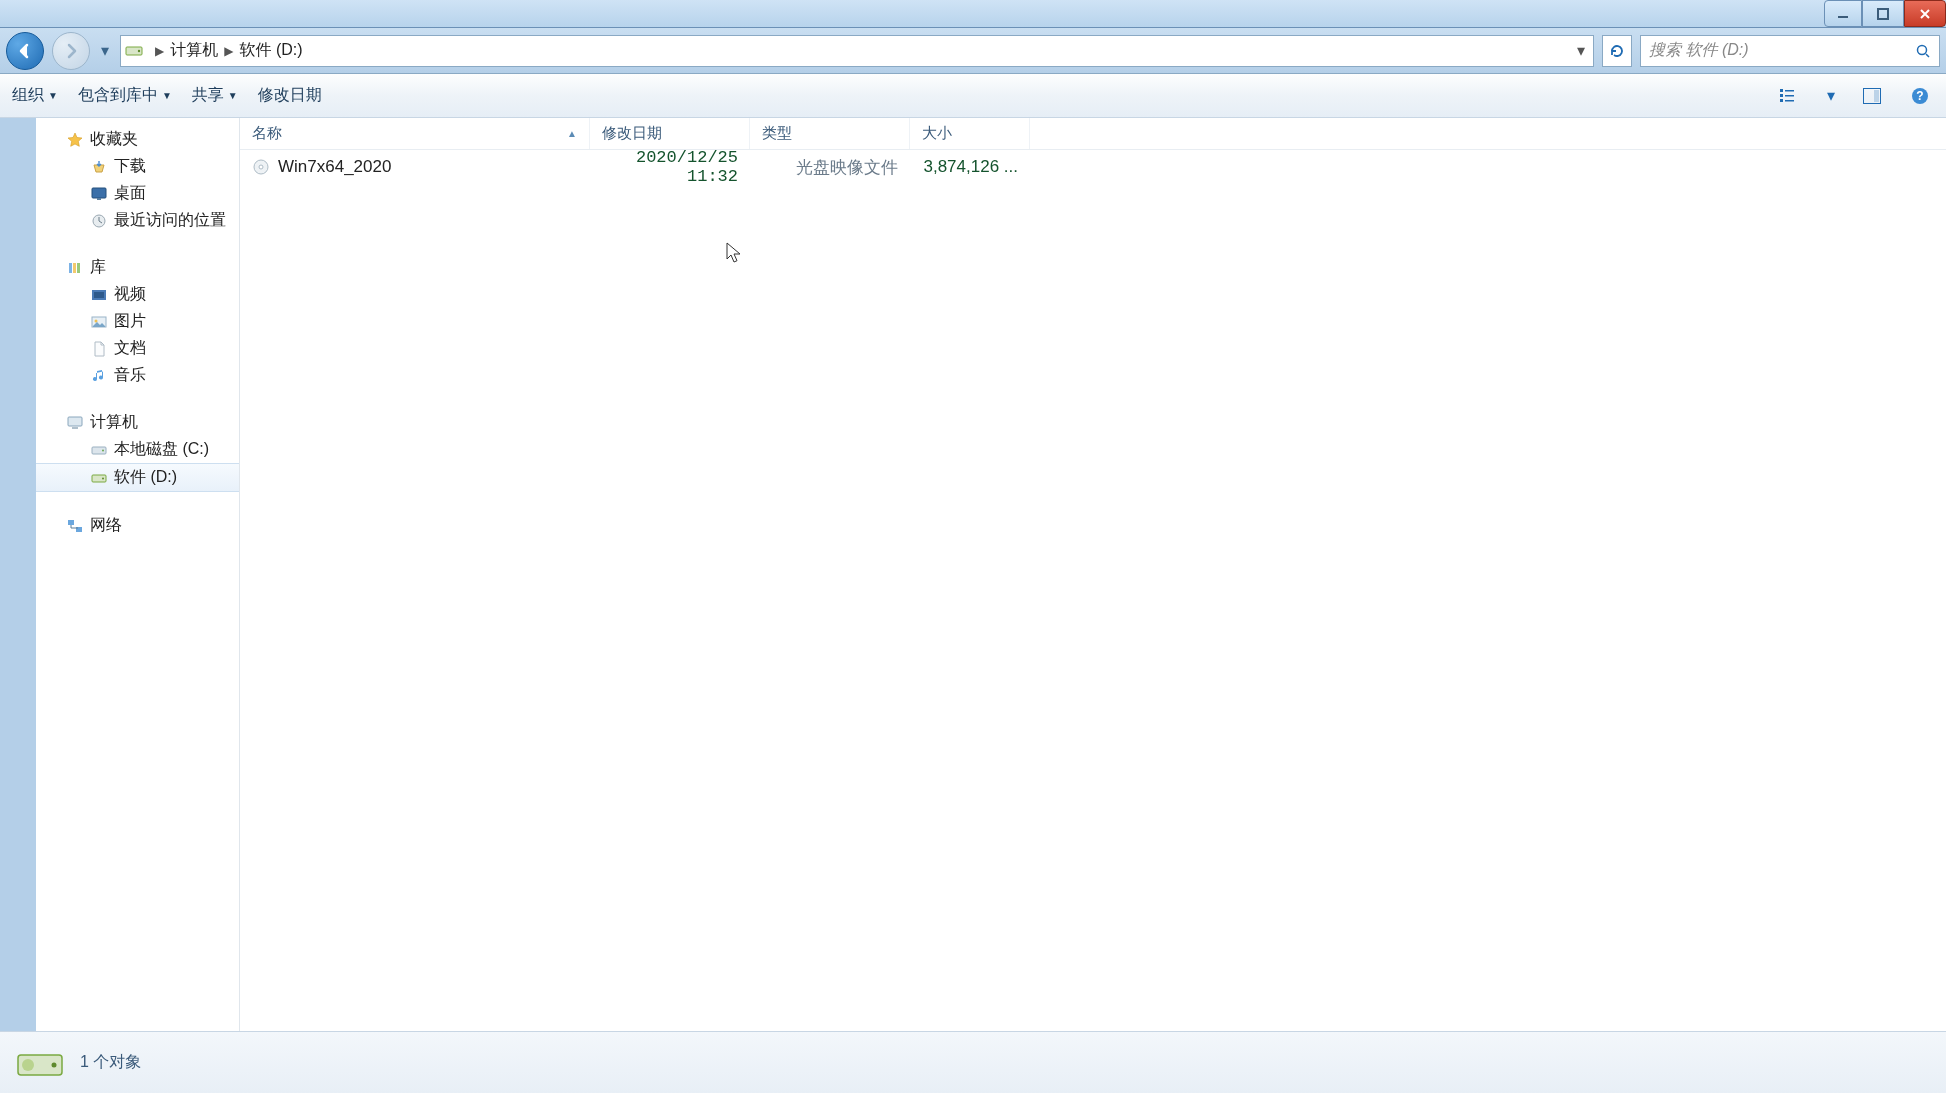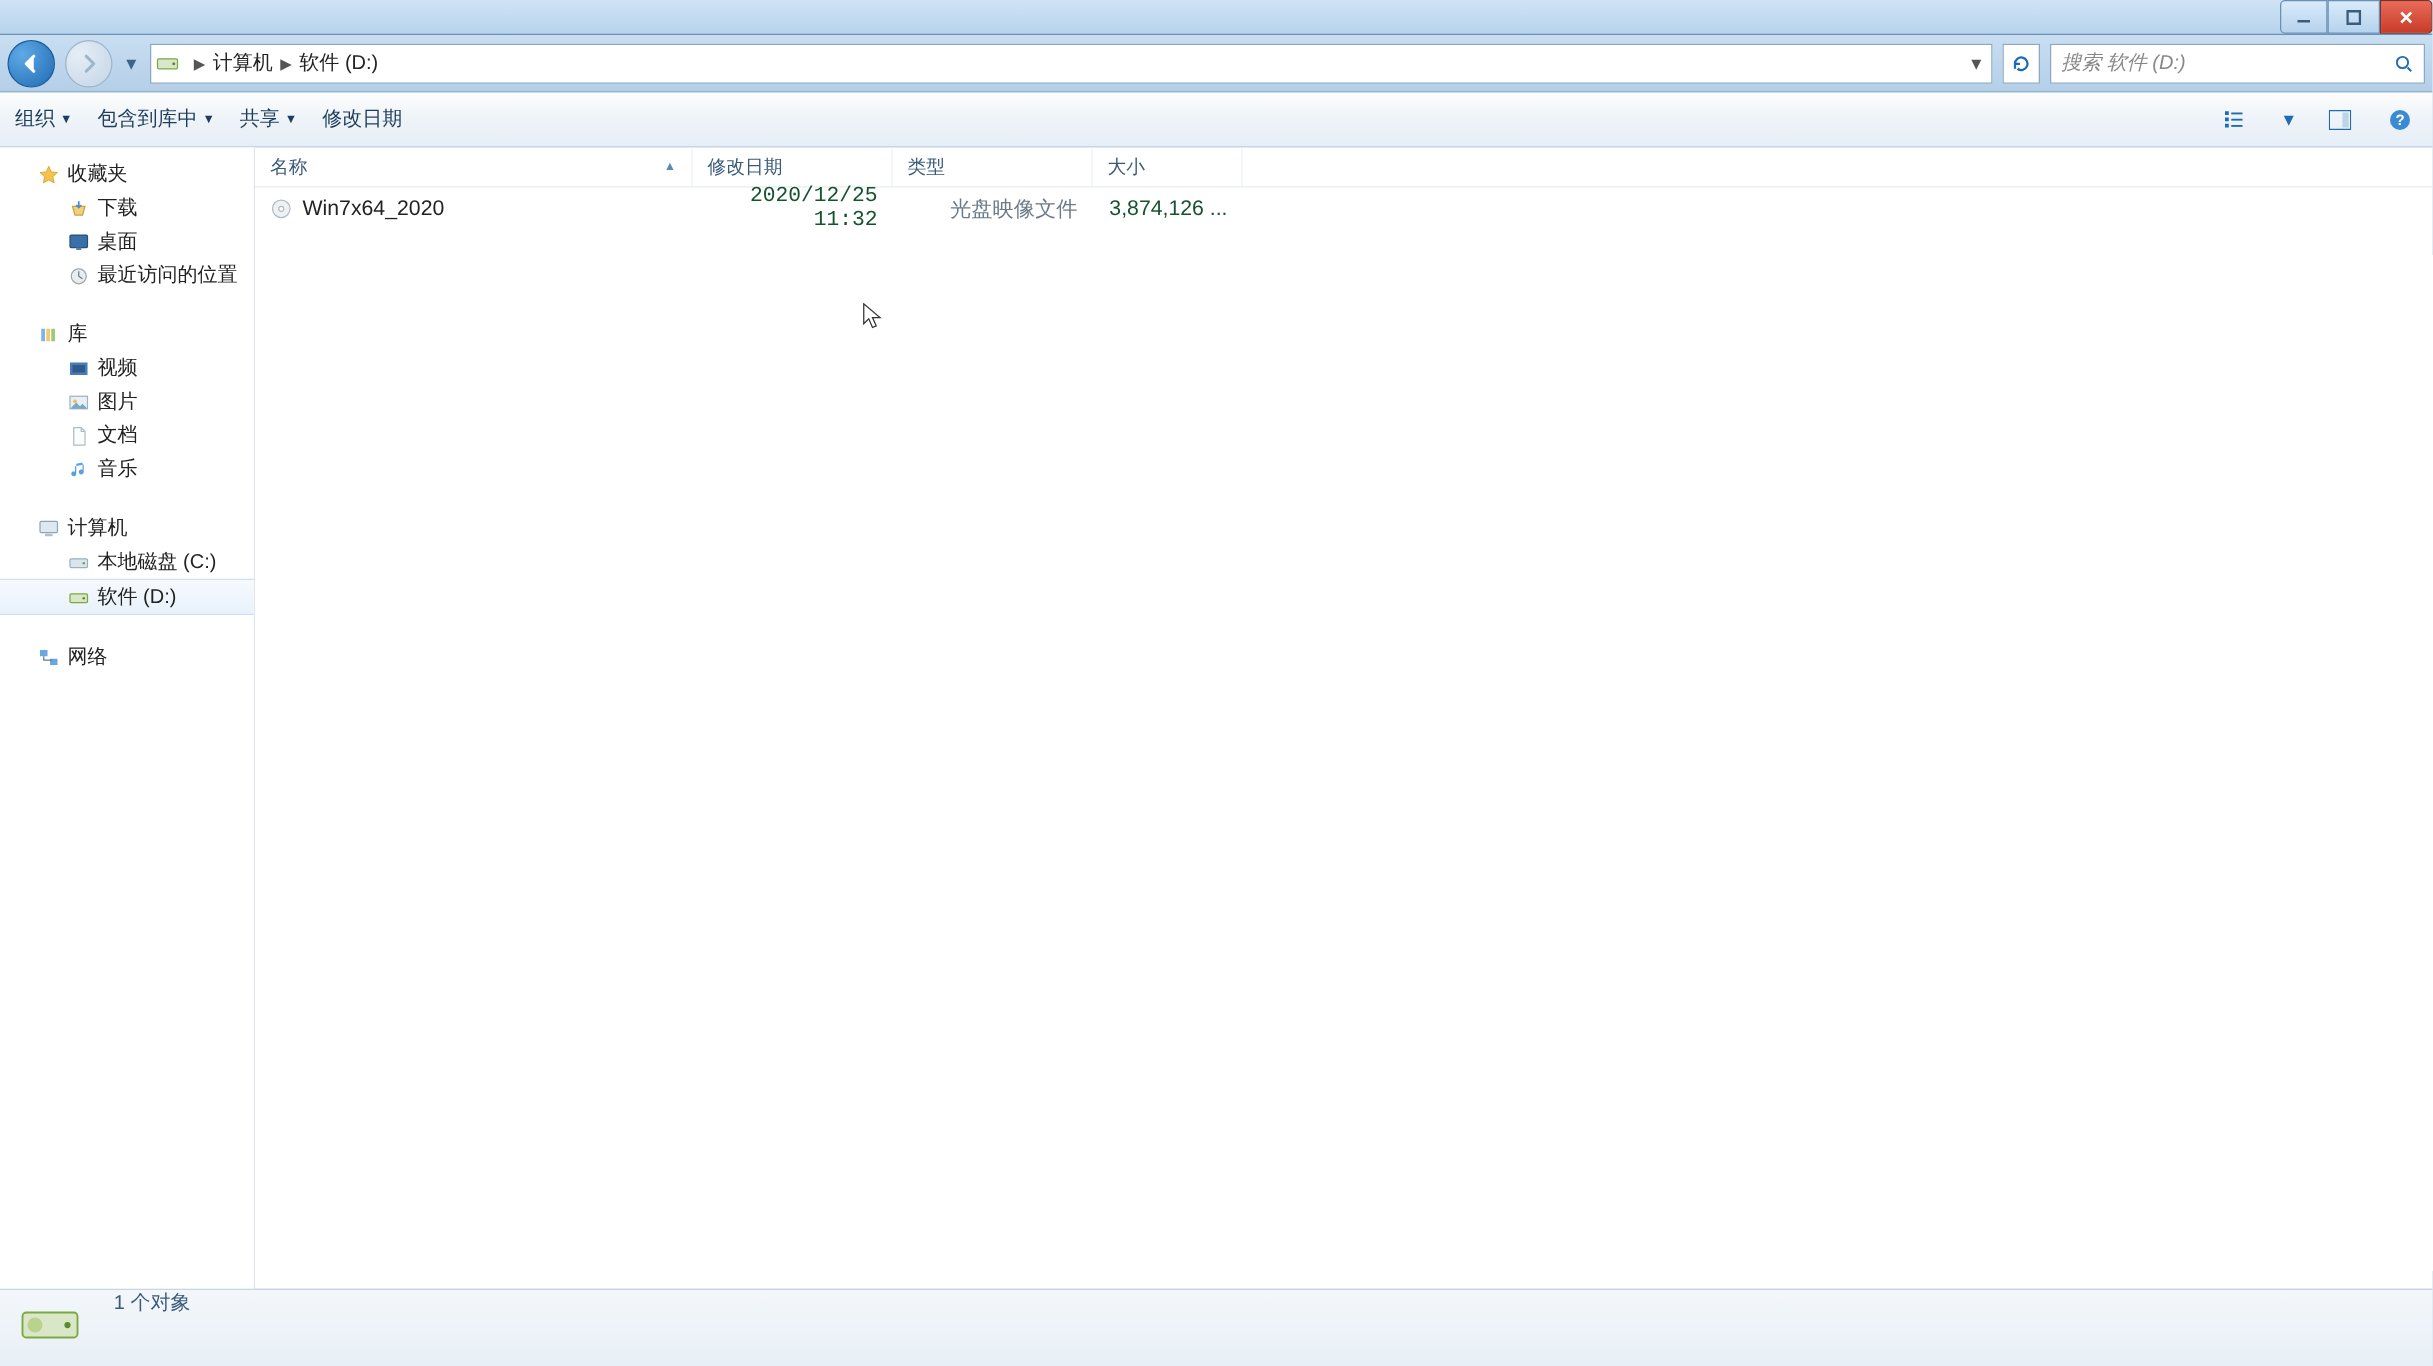--- a/index.html
+++ b/index.html
@@ -125,20 +125,21 @@
   display: flex; align-items: center; justify-content: center;
   color: #1f6bb3;
 }
 
 
 .main {
   flex: 1;
   display: flex;
   background: #fff;
   min-height: 0;
+  margin-left: 36px;
 }
 
 
 .sidebar {
   width: 204px;
   border-right: 1px solid #e0e6ec;
   background: #fff;
   padding: 8px 0;
   overflow: auto;
 }
@@ -199,23 +200,23 @@
   left: 486px; top: 92px;
   pointer-events: none;
 }
 
 
 .statusbar {
   height: 62px;
   background: linear-gradient(to bottom, #f3f7fb, #e8eff6);
   border-top: 1px solid #c8d6e4;
   display: flex;
-  align-items: flex-start;
+  align-items: center;
   padding: 0 14px;
-  gap: 25px;
+  gap: 14px;
   color: #3a5a7a;
 }
 .statusbar .bigicon { width: 52px; height: 52px; }
 
 
 svg { display: block; }
 </style>
 </head>
 <body>
 

